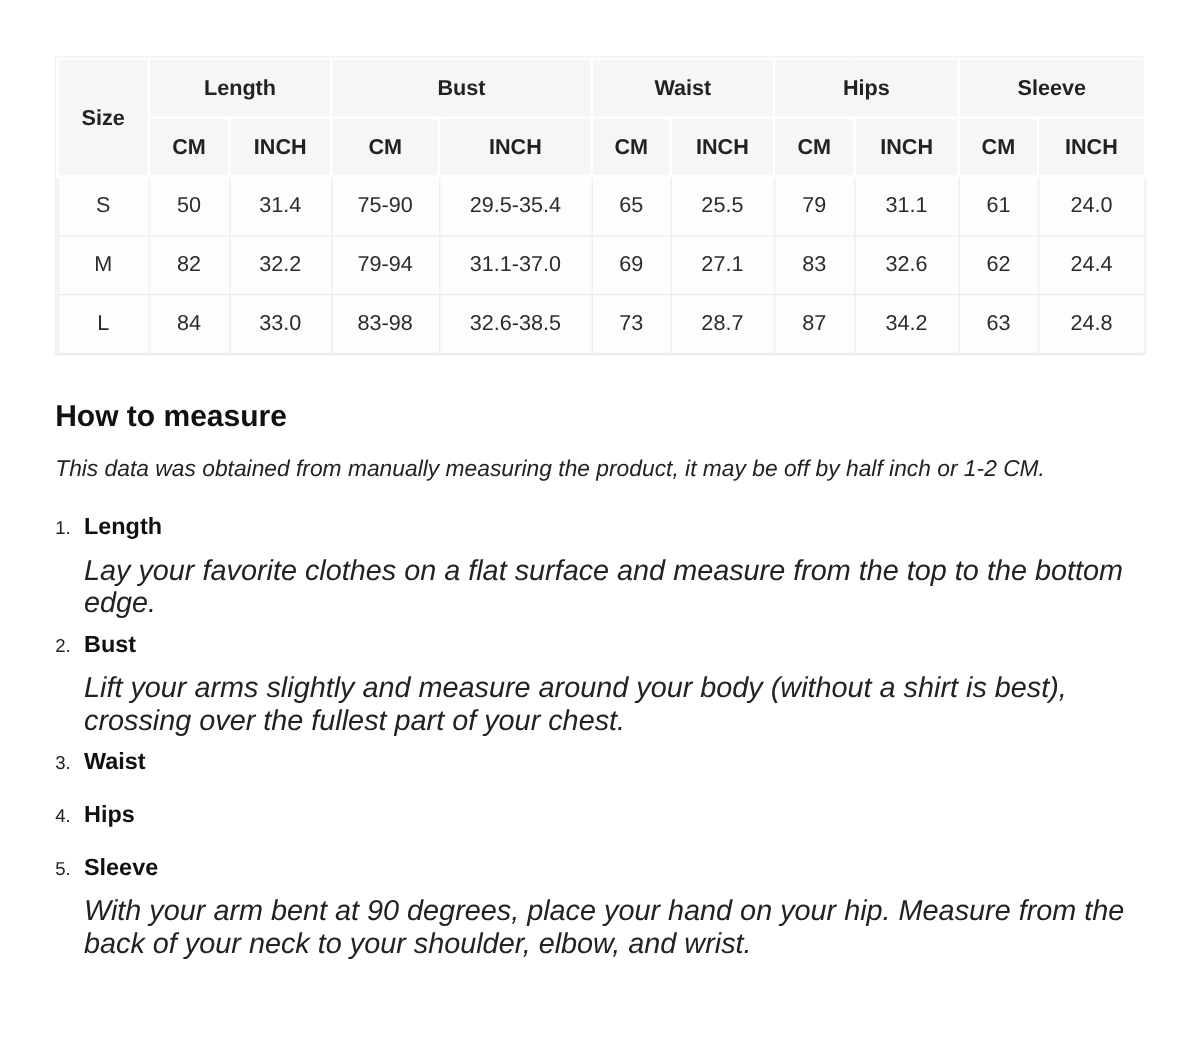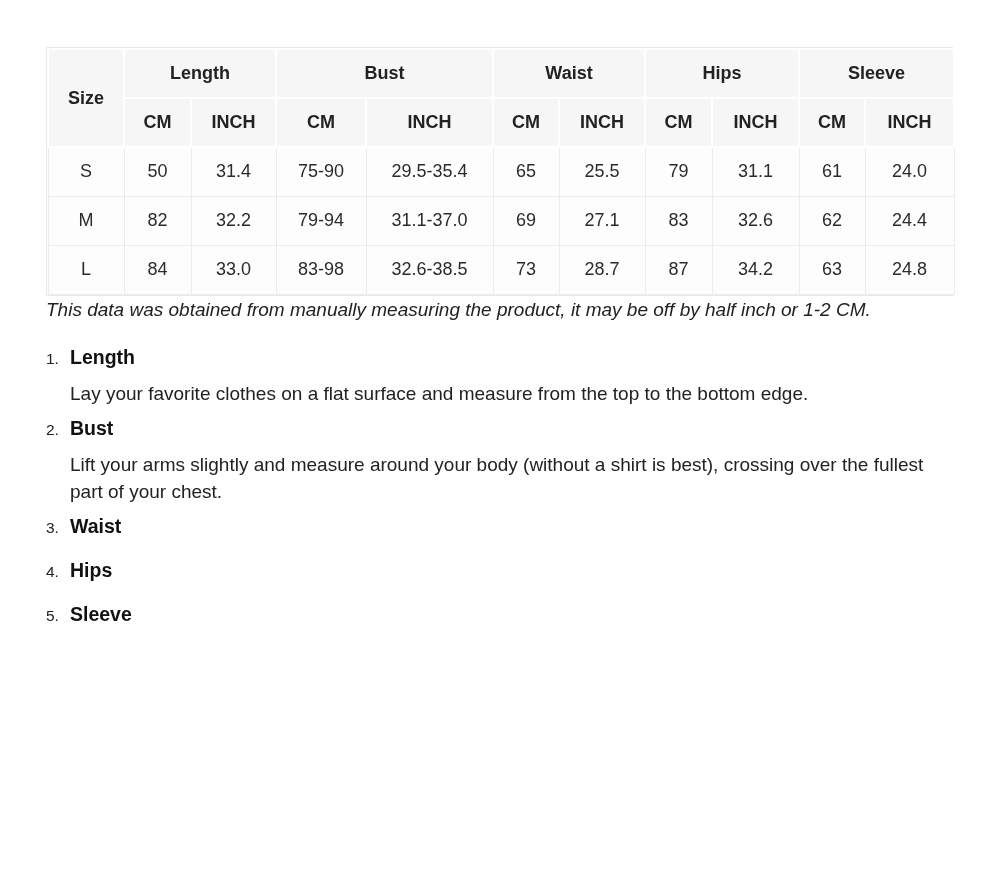--- a/index.html
+++ b/index.html
@@ -85,23 +85,24 @@
   .measure-title {
     grid-column: 2;
     font-size: 19.5px;
     font-weight: 700;
     line-height: 27px;
     color: #111;
     margin-bottom: 9px;
   }
   .measure-desc {
     grid-column: 2;
-    font-size: 19px;
-    line-height: 27px;
-    color: #222;
+    font-size: 24px;
+    line-height: 27px;
+    color: #222;
+    font-style: italic;
   }
 </style>
 </head>
 <body>
 
 <div class="page">
 
   <div class="size-table-wrap">
     <table class="size-chart">
       <colgroup>
@@ -176,20 +177,21 @@
           <td>28.7</td>
           <td>87</td>
           <td>34.2</td>
           <td>63</td>
           <td>24.8</td>
         </tr>
       </tbody>
     </table>
   </div>
 
+  <h2 class="howto-title">How to measure</h2>
   <p class="howto-intro">This data was obtained from manually measuring the product, it may be off by half inch or 1-2 CM.</p>
 
   <ol class="measure-list">
     <li class="measure-item">
       <span class="measure-number">1.</span>
       <span class="measure-title">Length</span>
       <span class="measure-desc">Lay your favorite clothes on a flat surface and measure from the top to the bottom edge.</span>
     </li>
     <li class="measure-item">
       <span class="measure-number">2.</span>
@@ -200,16 +202,17 @@
       <span class="measure-number">3.</span>
       <span class="measure-title">Waist</span>
     </li>
     <li class="measure-item">
       <span class="measure-number">4.</span>
       <span class="measure-title">Hips</span>
     </li>
     <li class="measure-item">
       <span class="measure-number">5.</span>
       <span class="measure-title">Sleeve</span>
+      <span class="measure-desc">With your arm bent at 90 degrees, place your hand on your hip. Measure from the back of your neck to your shoulder, elbow, and wrist.</span>
     </li>
   </ol>
 
 </div>
 
 </body></html>

